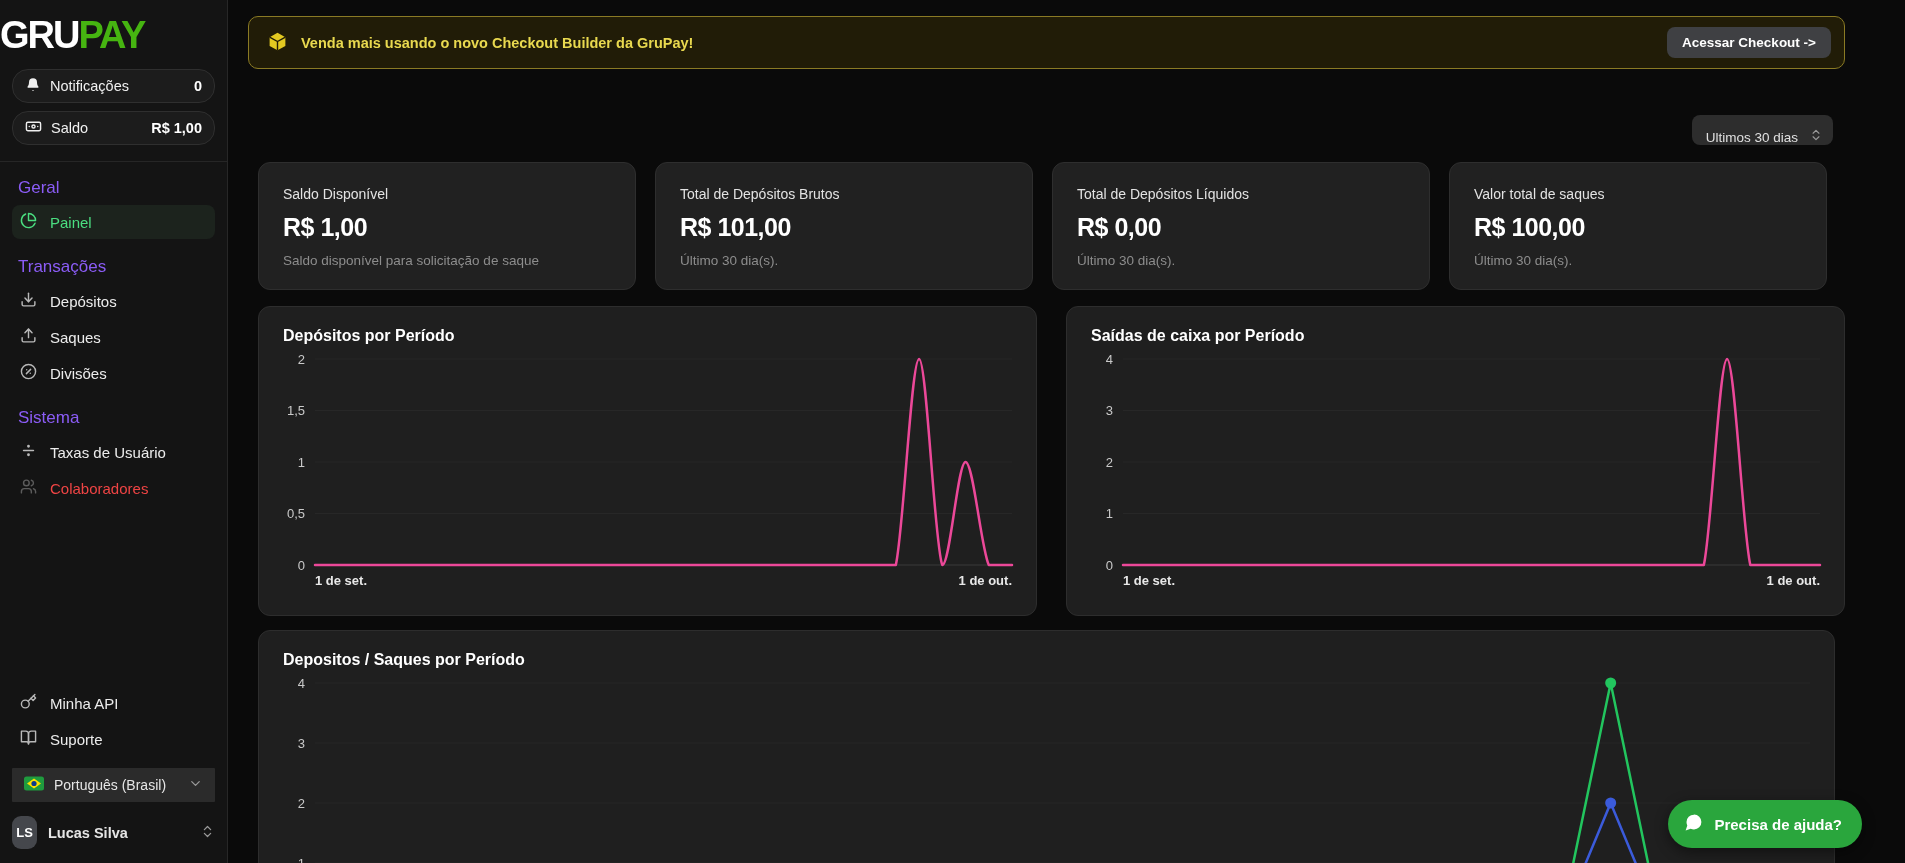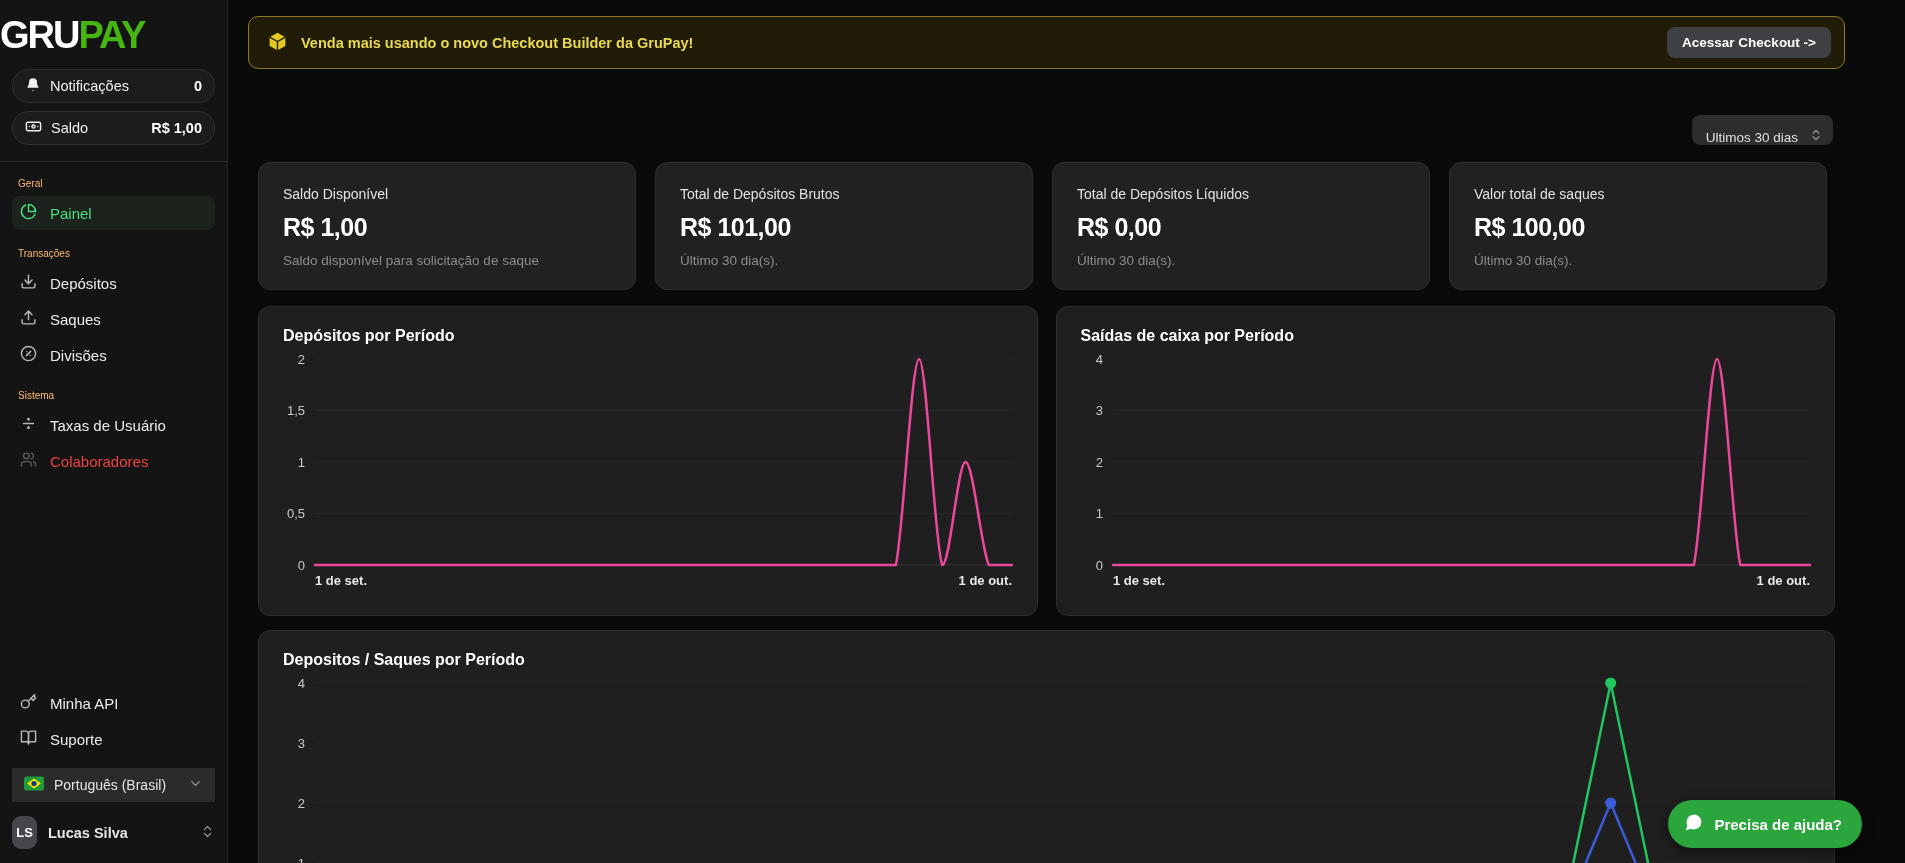--- a/index.html
+++ b/index.html
@@ -20,21 +20,21 @@
   .logo { padding:14px 0 12px 0; font-size:38px; font-weight:800; letter-spacing:-2px; color:#fff; }
   .logo .pay { color:#46b411; }
   .side-pill {
     margin:0 12px 8px; height:34px; border:1px solid #2f2f2f; background:#1c1c1c;
     border-radius:16px; display:flex; align-items:center; gap:9px; padding:0 12px;
     font-size:14.5px; color:#f0f0f0; cursor:pointer;
   }
   .side-pill .grow { flex:1; }
   .side-pill .strong { font-weight:700; color:#fff; }
   .divider { border:none; border-top:1px solid #262626; margin:8px 0 0; }
-  .section-label { color:#fdba74; font-size:10px; margin:16px 18px 7px; }
+  .section-label { color:#8b5cf6; font-size:17px; margin:16px 18px 7px; }
   .nav-item {
     display:flex; align-items:center; gap:13px; margin:0 12px 2px; padding:7px 8px;
     border-radius:8px; font-size:15px; font-weight:500; color:#ececec; cursor:pointer;
   }
   .nav-item svg { color:#b9b9b9; flex:none; }
   .nav-item.active { color:#4ade80; background:#1c231d; }
   .nav-item.active svg { color:#4ade80; }
   .nav-item.disabled { color:#ef4444; }
   .nav-item.disabled svg { color:#5c5c5c; }
   .sidebar-bottom { margin-top:auto; }
@@ -66,21 +66,21 @@
   .period-select {
     background:#2d2d2d; border-radius:8px; height:30px; display:flex; align-items:flex-end;
     gap:11px; padding:0 10px 0 14px; font-size:13.5px; color:#e0e0e0; cursor:pointer;
   }
   .period-select svg { color:#9a9a9a; }
   .stats-row { display:flex; gap:19px; margin:17px 78px 0 30px; }
   .stat-card { flex:1; background:#212121; border:1px solid #2e2e2e; border-radius:12px; padding:23px 24px; height:128px; }
   .stat-label { font-size:14px; color:#e3e3e3; margin-bottom:11px; }
   .stat-value { font-size:25px; font-weight:700; color:#fff; letter-spacing:-0.5px; margin-bottom:11px; }
   .stat-sub { font-size:13.5px; color:#8d8d8d; }
-  .charts-row { display:flex; gap:18px; margin:16px 70px 0 30px; }
+  .charts-row { display:flex; gap:29px; margin:16px 70px 0 30px; }
   .chart-card { flex:1; background:#1f1f1f; border:1px solid #2d2d2d; border-radius:12px; padding:16px; height:310px; }
   .chart-card.full { margin:14px 70px 0 30px; height:330px; flex:none; overflow:hidden; }
   .chart-title { font-size:16px; font-weight:700; color:#fff; margin:4px 0 6px 8px; }
   svg.chart-svg { display:block; font-family:inherit; }
 
   .help-fab {
     position:fixed; right:43px; bottom:15px; height:48px; border-radius:24px; background:#2aa63d;
     display:flex; align-items:center; gap:10px; padding:0 20px 0 15px; color:#fff; font-weight:700;
     font-size:15px; border:none; cursor:pointer; font-family:inherit; box-shadow:0 4px 14px rgba(0,0,0,.45);
     z-index:10;

